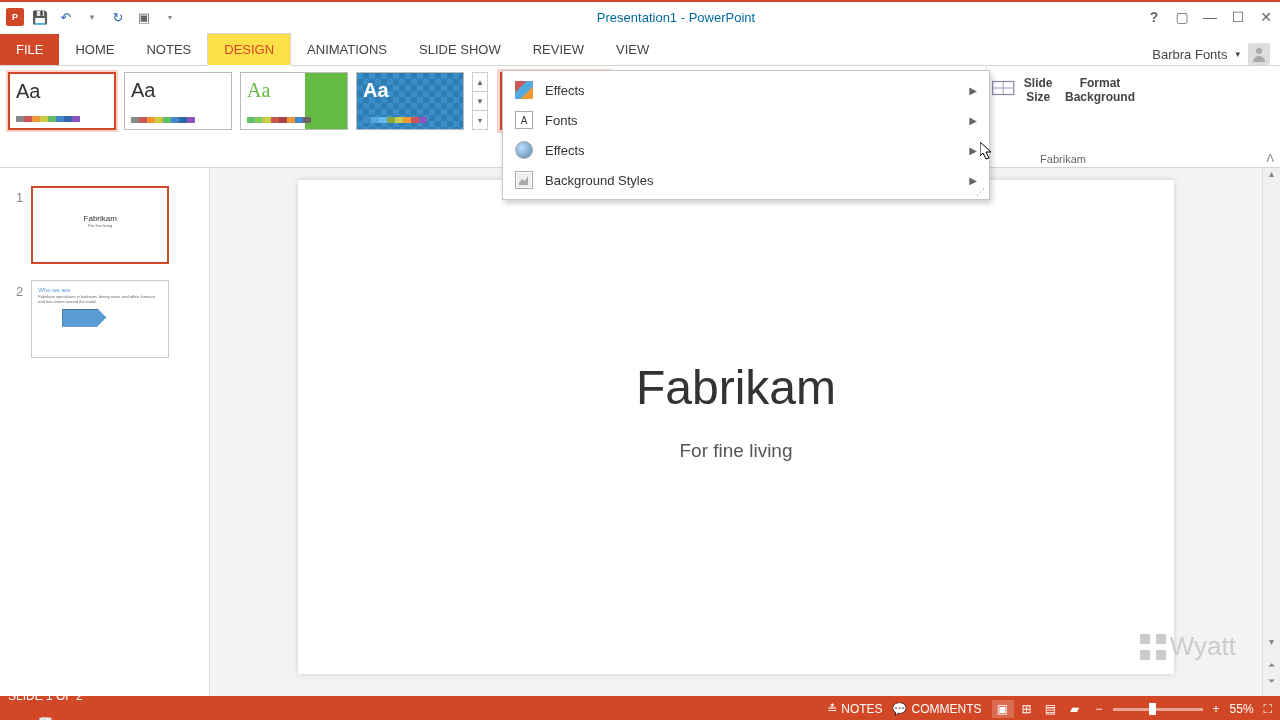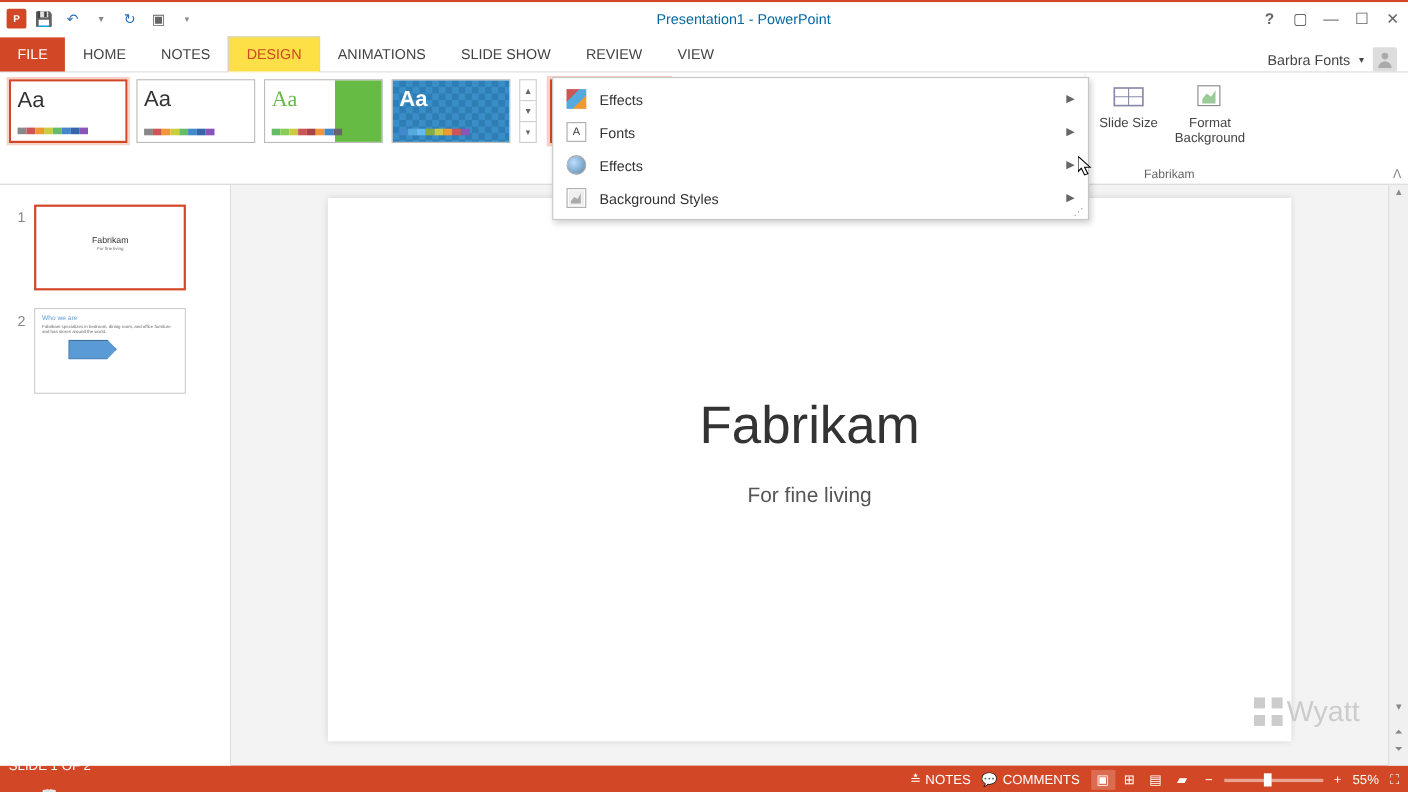--- a/index.html
+++ b/index.html
@@ -36,21 +36,21 @@
 .group-label { text-align: center; font-size: 11px; color: #666; margin-top: auto; padding-bottom: 2px; }
 .variants-group { flex: 0 0 494px; padding: 6px 4px 0 8px; position: relative; }
 .variant-row { display: flex; gap: 8px; }
 .variant-thumb { width: 108px; height: 58px; border: 1px solid #bbb; background: #fff; cursor: pointer; position: relative; }
 .variant-thumb.selected { border: 2px solid #d24726; outline: 3px solid #f8d3c8; }
 .variant-thumb.dark { background: #000; }
 .variant-swatch { position: absolute; bottom: 6px; left: 12px; display: flex; }
 .variant-swatch span { width: 8px; height: 6px; }
 .customize-group { flex: 0 0 150px; display: flex; flex-direction: column; padding: 6px 4px 0 4px; border-left: 1px solid #eee; }
 .customize-btns { display: flex; gap: 4px; }
-.cust-btn { width: 70px; display: flex; flex-direction: column; align-items: center; cursor: pointer; padding-top: 4px; }
+.cust-btn { width: 70px; display: flex; flex-direction: row; align-items: center; cursor: pointer; padding-top: 4px; font-weight: bold; }
 .cust-icon { width: 30px; height: 24px; margin-bottom: 4px; }
 .cust-label { font-size: 12px; color: #444; text-align: center; line-height: 1.2; }
 .collapse-caret { position: absolute; right: 6px; bottom: 2px; font-size: 11px; color: #888; cursor: pointer; }
 .dropdown-menu { position: absolute; top: 68px; left: 502px; width: 488px; background: #fff; border: 1px solid #c6c6c6; box-shadow: 2px 3px 6px rgba(0,0,0,0.2); z-index: 100; padding: 4px 0; }
 .menu-item { display: flex; align-items: center; padding: 6px 12px; font-size: 13px; color: #333; cursor: pointer; position: relative; }
 .menu-item .mi-icon { width: 18px; height: 18px; margin-right: 12px; border: 1px solid #aaa; display: flex; align-items: center; justify-content: center; font-size: 10px; }
 .menu-item .mi-arrow { margin-left: auto; font-size: 10px; color: #666; }
 .menu-resize { position: absolute; right: 4px; bottom: 2px; font-size: 9px; color: #999; }
 .content-area { display: flex; height: calc(720px - 30px - 34px - 102px - 26px); background: #f3f3f3; }
 .slide-panel { width: 210px; background: #fff; border-right: 1px solid #ddd; overflow-y: auto; padding-top: 18px; }

